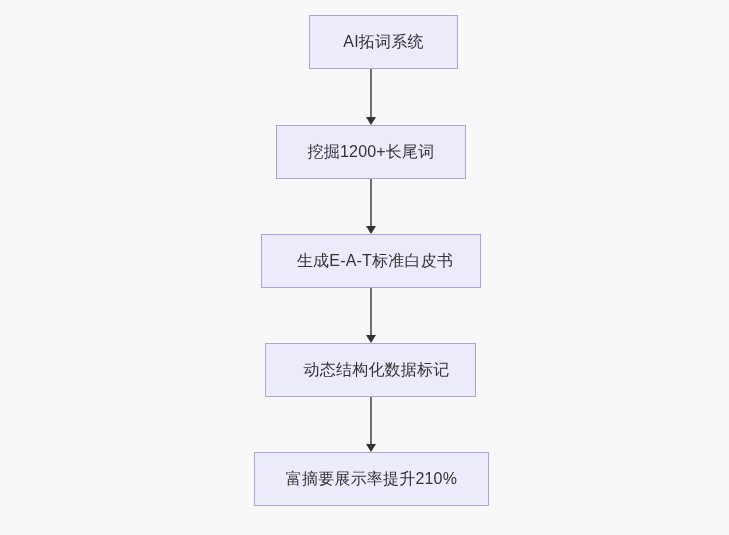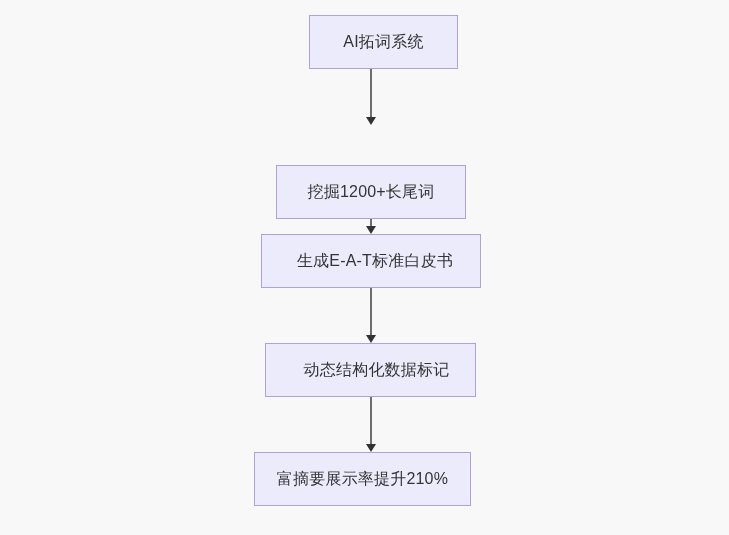--- a/index.html
+++ b/index.html
@@ -74,29 +74,29 @@
     <g>
       <line class="edge-line" x1="371" y1="397" x2="371" y2="445"></line>
       <polygon class="edge-head" points="366,444 376,444 371,452"></polygon>
     </g>
   </svg>
 
   <div class="node" id="node-1" style="left: 297px; top: 15px; width: 149px; height: 54px; margin-left: 12px;">
     <span class="node-label">AI拓词系统</span>
   </div>
 
-  <div class="node" id="node-2" style="left: 276px; top: 125px; width: 190px; height: 54px; margin-top: 40px;">
+  <div class="node" id="node-2" style="left: 276px; top: 125px; width: 190px; height: 54px;">
     <span class="node-label">挖掘1200+长尾词</span>
   </div>
 
   <div class="node" id="node-3" style="left: 261px; top: 234px; width: 220px; height: 54px; padding-left: 8px;">
     <span class="node-label">生成E-A-T标准白皮书</span>
   </div>
 
   <div class="node" id="node-4" style="left: 265px; top: 343px; width: 211px; height: 54px; padding-left: 12px;">
     <span class="node-label">动态结构化数据标记</span>
   </div>
 
-  <div class="node" id="node-5" style="left: 254px; top: 452px; width: 217px; height: 54px;">
+  <div class="node" id="node-5" style="left: 254px; top: 452px; width: 235px; height: 54px;">
     <span class="node-label">富摘要展示率提升210%</span>
   </div>
 
 </div>
 
 </body></html>

